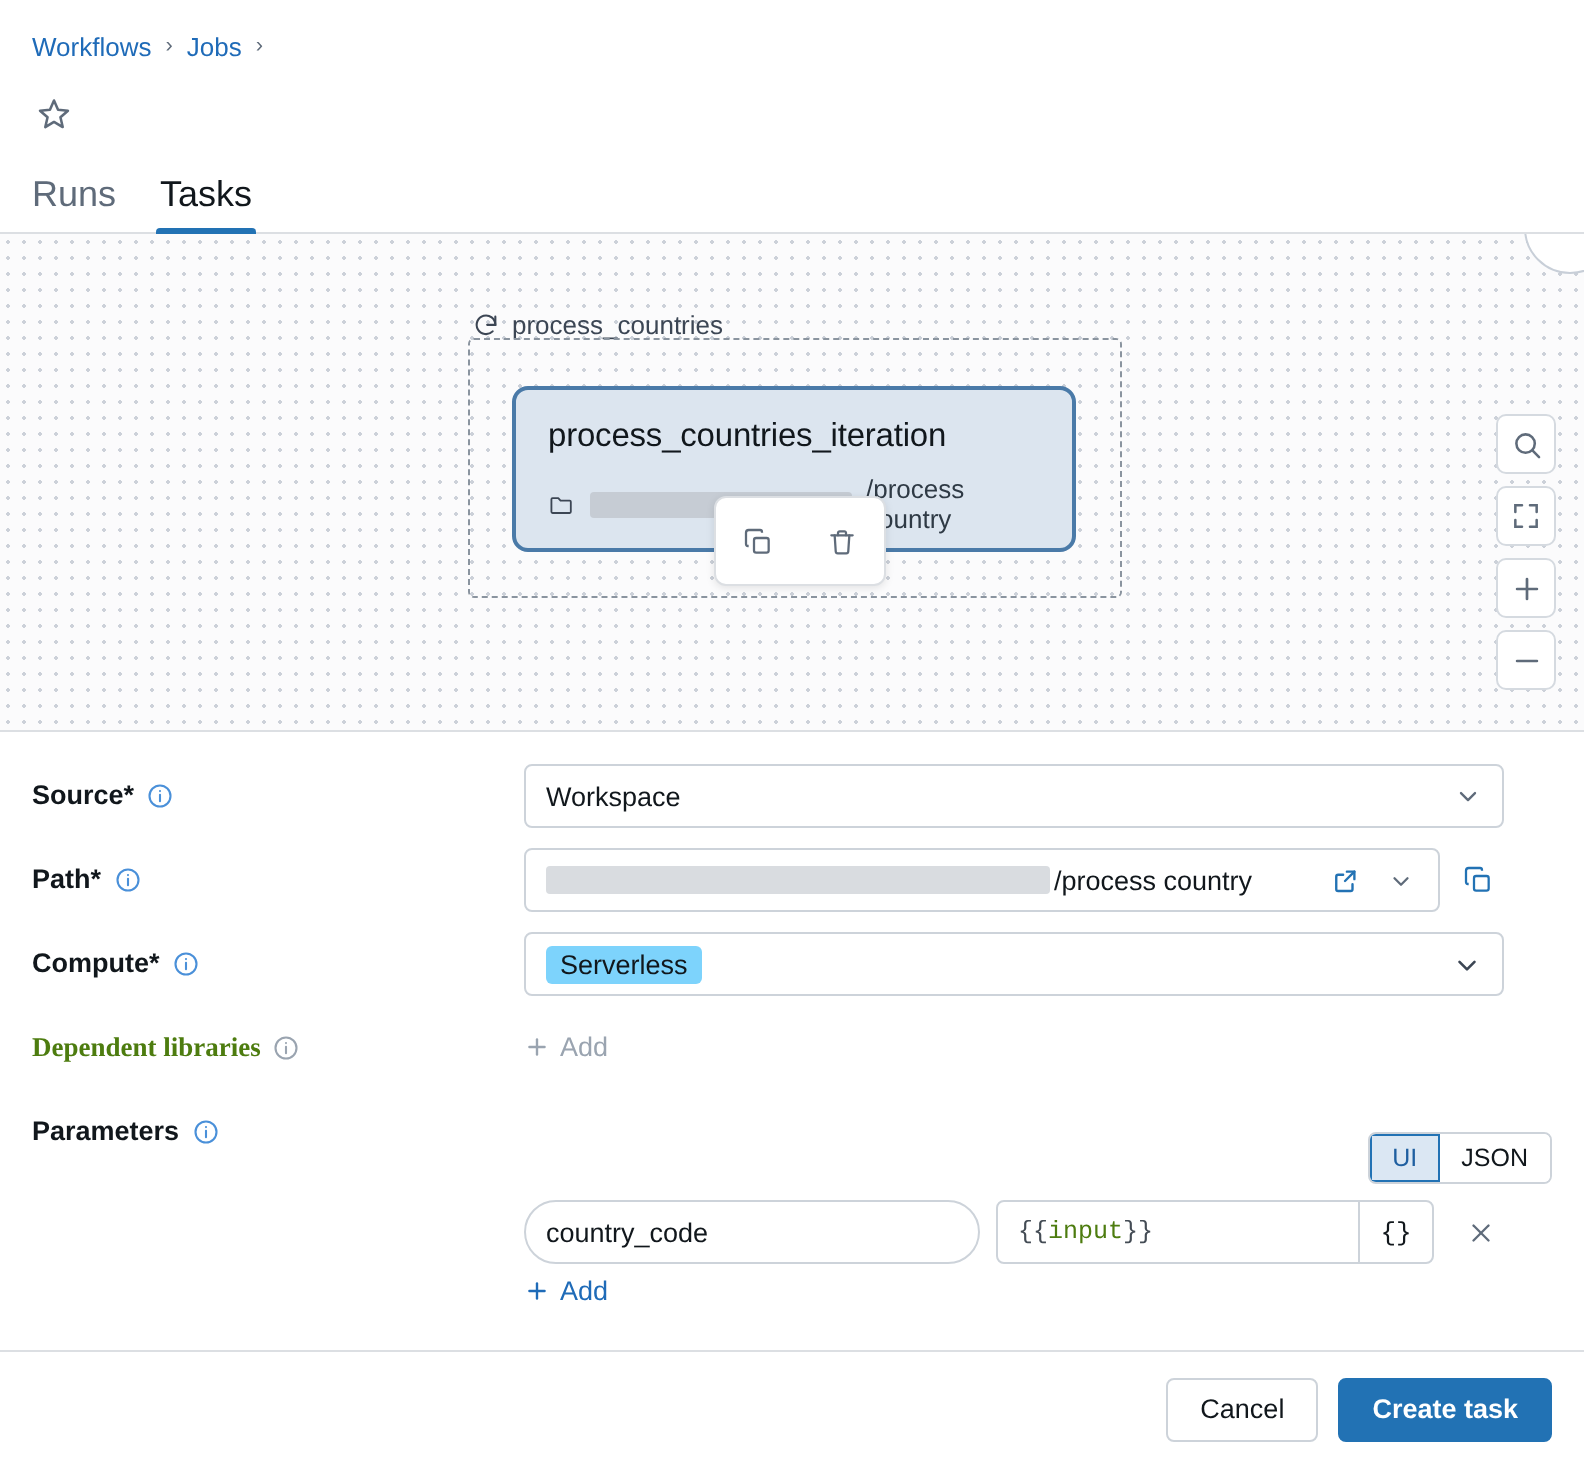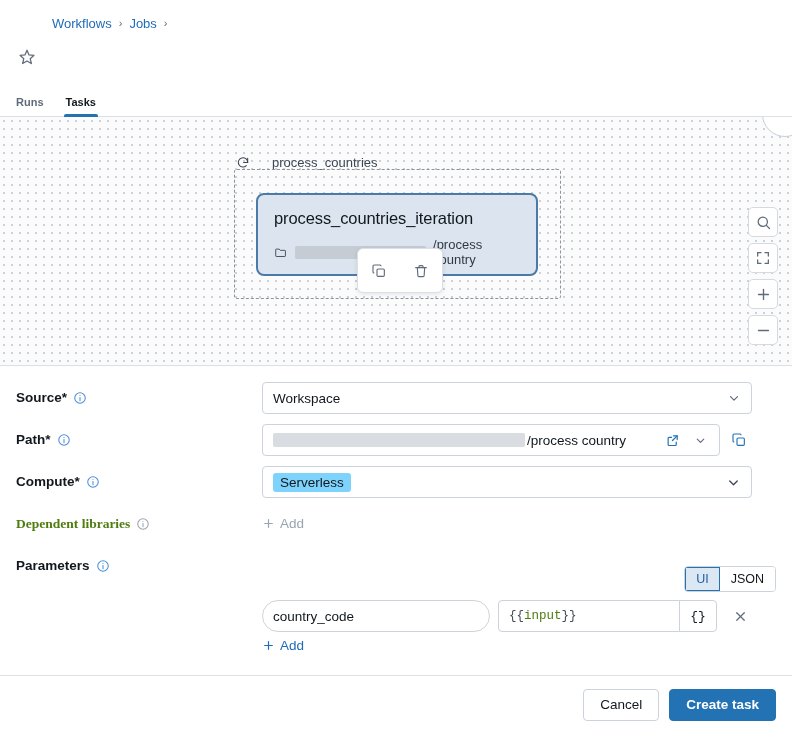--- a/index.html
+++ b/index.html
@@ -8,37 +8,37 @@
     width: 792px; height: 733px;
     font-family: "Liberation Sans", sans-serif;
     background: #ffffff;
     color: #1b1f23;
     overflow: hidden;
     position: relative;
   }
 
   
   .header { padding: 14px 16px 0 16px; }
-  .breadcrumb { display: flex; align-items: center; gap: 7px; font-size: 13px; height: 18px; margin-left: 36px; }
+  .breadcrumb { display: flex; align-items: center; gap: 7px; font-size: 13px; height: 18px; }
   .bc-link { color: #1f6bb8; text-decoration: none; cursor: pointer; }
   .bc-sep { color: #5f6b7a; font-size: 11px; line-height: 1; }
   .title-row { display: flex; align-items: center; gap: 14px; margin-top: 9px; height: 32px; }
   .page-title { font-size: 25px; font-weight: 700; letter-spacing: -0.3px; color: #11171c; }
   .star-btn { width: 22px; height: 22px; display: flex; align-items: center; justify-content: center; cursor: pointer; }
 
   
   .tabs-bar {
     margin-top: 12px;
     border-bottom: 1px solid #dcdfe3;
     display: flex; align-items: flex-end;
     padding: 0 16px; height: 32px; gap: 22px;
     position: relative;
   }
   .tab {
-    font-size: 11px; font-weight: 700; color: #5f6b7a;
+    font-size: 18px; font-weight: 400; color: #5f6b7a;
     padding-bottom: 8px; cursor: pointer; position: relative;
   }
   .tab.active { color: #11171c; }
   .tab.active::after {
     content: ""; position: absolute; left: -2px; right: -2px; bottom: -1px;
     height: 3px; background: #2272b4; border-radius: 2px 2px 0 0;
   }
 
   
   .canvas {
@@ -52,21 +52,21 @@
   }
   .clipped-circle {
     position: absolute; top: -26px; right: -16px;
     width: 46px; height: 46px; border-radius: 50%;
     border: 1px solid #c8cfd8; background: #ffffff;
   }
 
   
   .loop-label {
     position: absolute; left: 236px; top: 38px;
-    display: flex; align-items: center; gap: 22px;
+    display: flex; align-items: center; gap: 6px;
     font-size: 13px; color: #3c4654;
   }
   .loop-group-box {
     position: absolute; left: 234px; top: 52px;
     width: 327px; height: 130px;
     border: 1.5px dashed #8a949f; border-radius: 3px;
   }
   .node {
     position: absolute; left: 256px; top: 76px;
     width: 282px; height: 83px;

